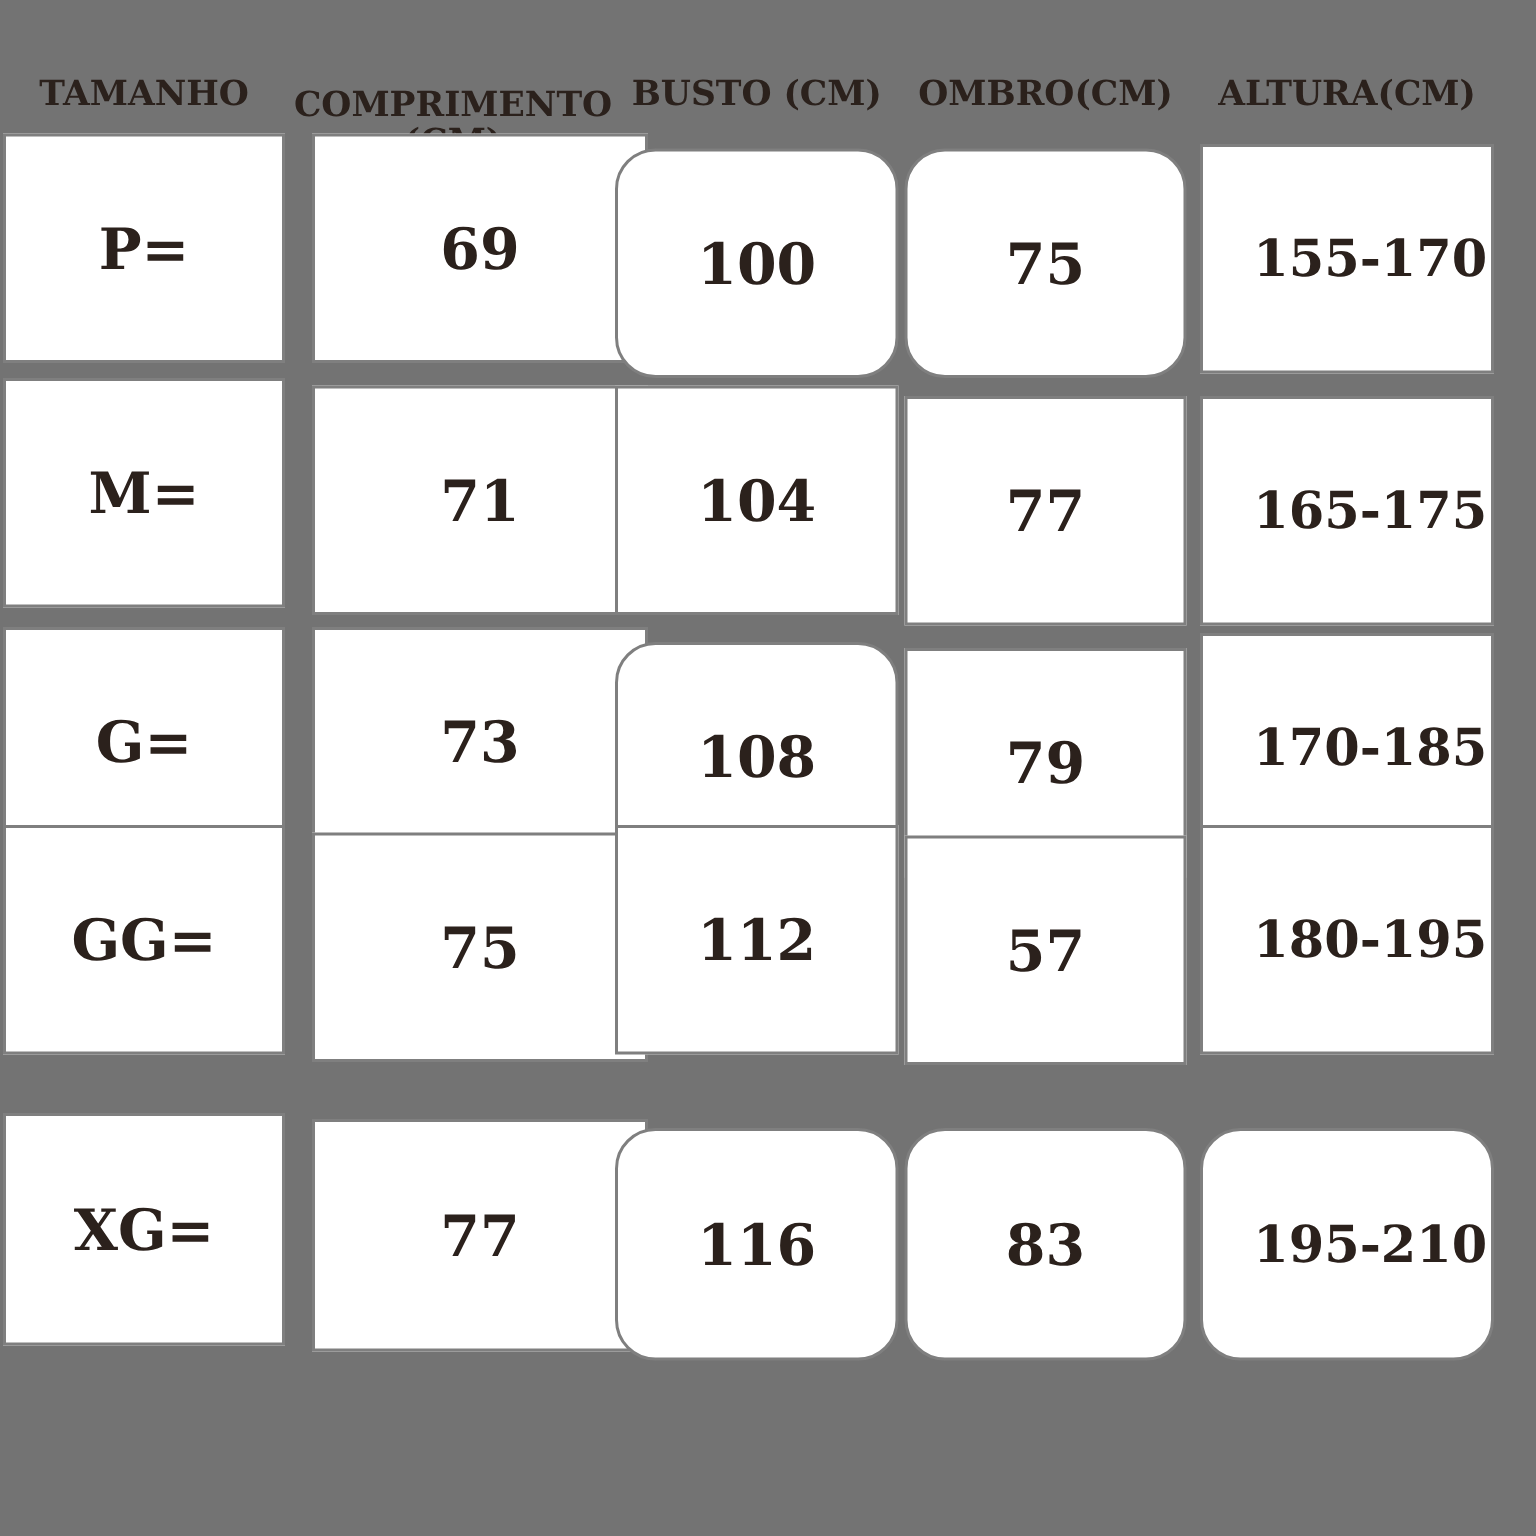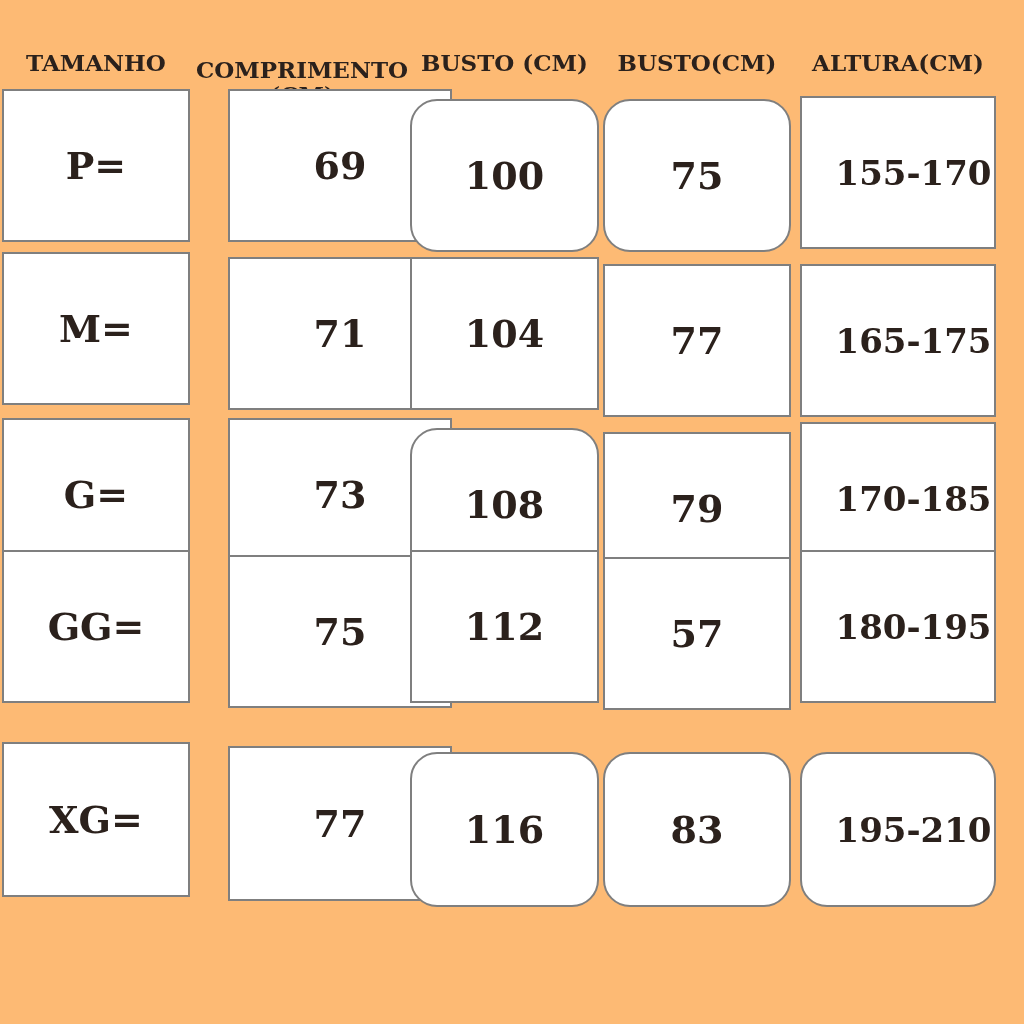--- a/index.html
+++ b/index.html
@@ -1,19 +1,19 @@
 <!DOCTYPE html>
 <html><head>
 <meta charset="utf-8">
 <style>
   html,body{margin:0;padding:0;background:#ffffff;}
   .page{
     position:relative;
     width:1024px;height:1024px;
-    background:#fdba74;
+    background:#737373;
     font-family:"DejaVu Serif", serif;
     color:#2b211c;
     overflow:hidden;
   }
   
   .hdr{
     position:absolute;top:0;height:84px;
     display:flex;flex-direction:column;justify-content:flex-end;align-items:center;
     text-align:center;
     font-size:23px;font-weight:bold;line-height:1.06;
@@ -31,21 +31,21 @@
   .cell{
     position:absolute;
     background:#ffffff;
     border:2px solid #7f7f7f;
     box-sizing:border-box;
     display:flex;align-items:center;justify-content:center;
     font-weight:bold;
     font-size:38px;
   }
   .c1{left:2px;width:188px;}
-  .c2{left:208px;width:224px;margin-left:20px;}
+  .c2{left:208px;width:224px;}
   .c3{left:410px;width:189px;}
   .c4{left:603px;width:188px;}
   .c5{left:800px;width:196px;font-size:34px;padding-left:31px;}
   .r1{top:89px;height:153px;}
   .r2{top:252px;height:153px;}
   .r3{top:418px;height:153px;}
   .r4{top:550px;height:153px;}
   .r5{top:742px;height:155px;}
   
   .dy4{transform:translateY(4px);}
@@ -56,21 +56,21 @@
   .dy14{transform:translateY(14px);}
 </style>
 </head>
 <body>
 
 <div class="page">
 
   <div class="hdr h1 single">TAMANHO</div>
   <div class="hdr h2 double">COMPRIMENTO (CM)</div>
   <div class="hdr h3 single">BUSTO (CM)</div>
-  <div class="hdr h4 single">BUSTO(CM)</div>
+  <div class="hdr h4 single">OMBRO(CM)</div>
   <div class="hdr h5 single">ALTURA(CM)</div>
 
   <div class="cell c1 r1">
       <span>P=</span>
     </div>
   <div class="cell c2 r1">
       <span>69</span>
     </div>
   <div class="cell c3 r1 dy10">
       <span>100</span>

